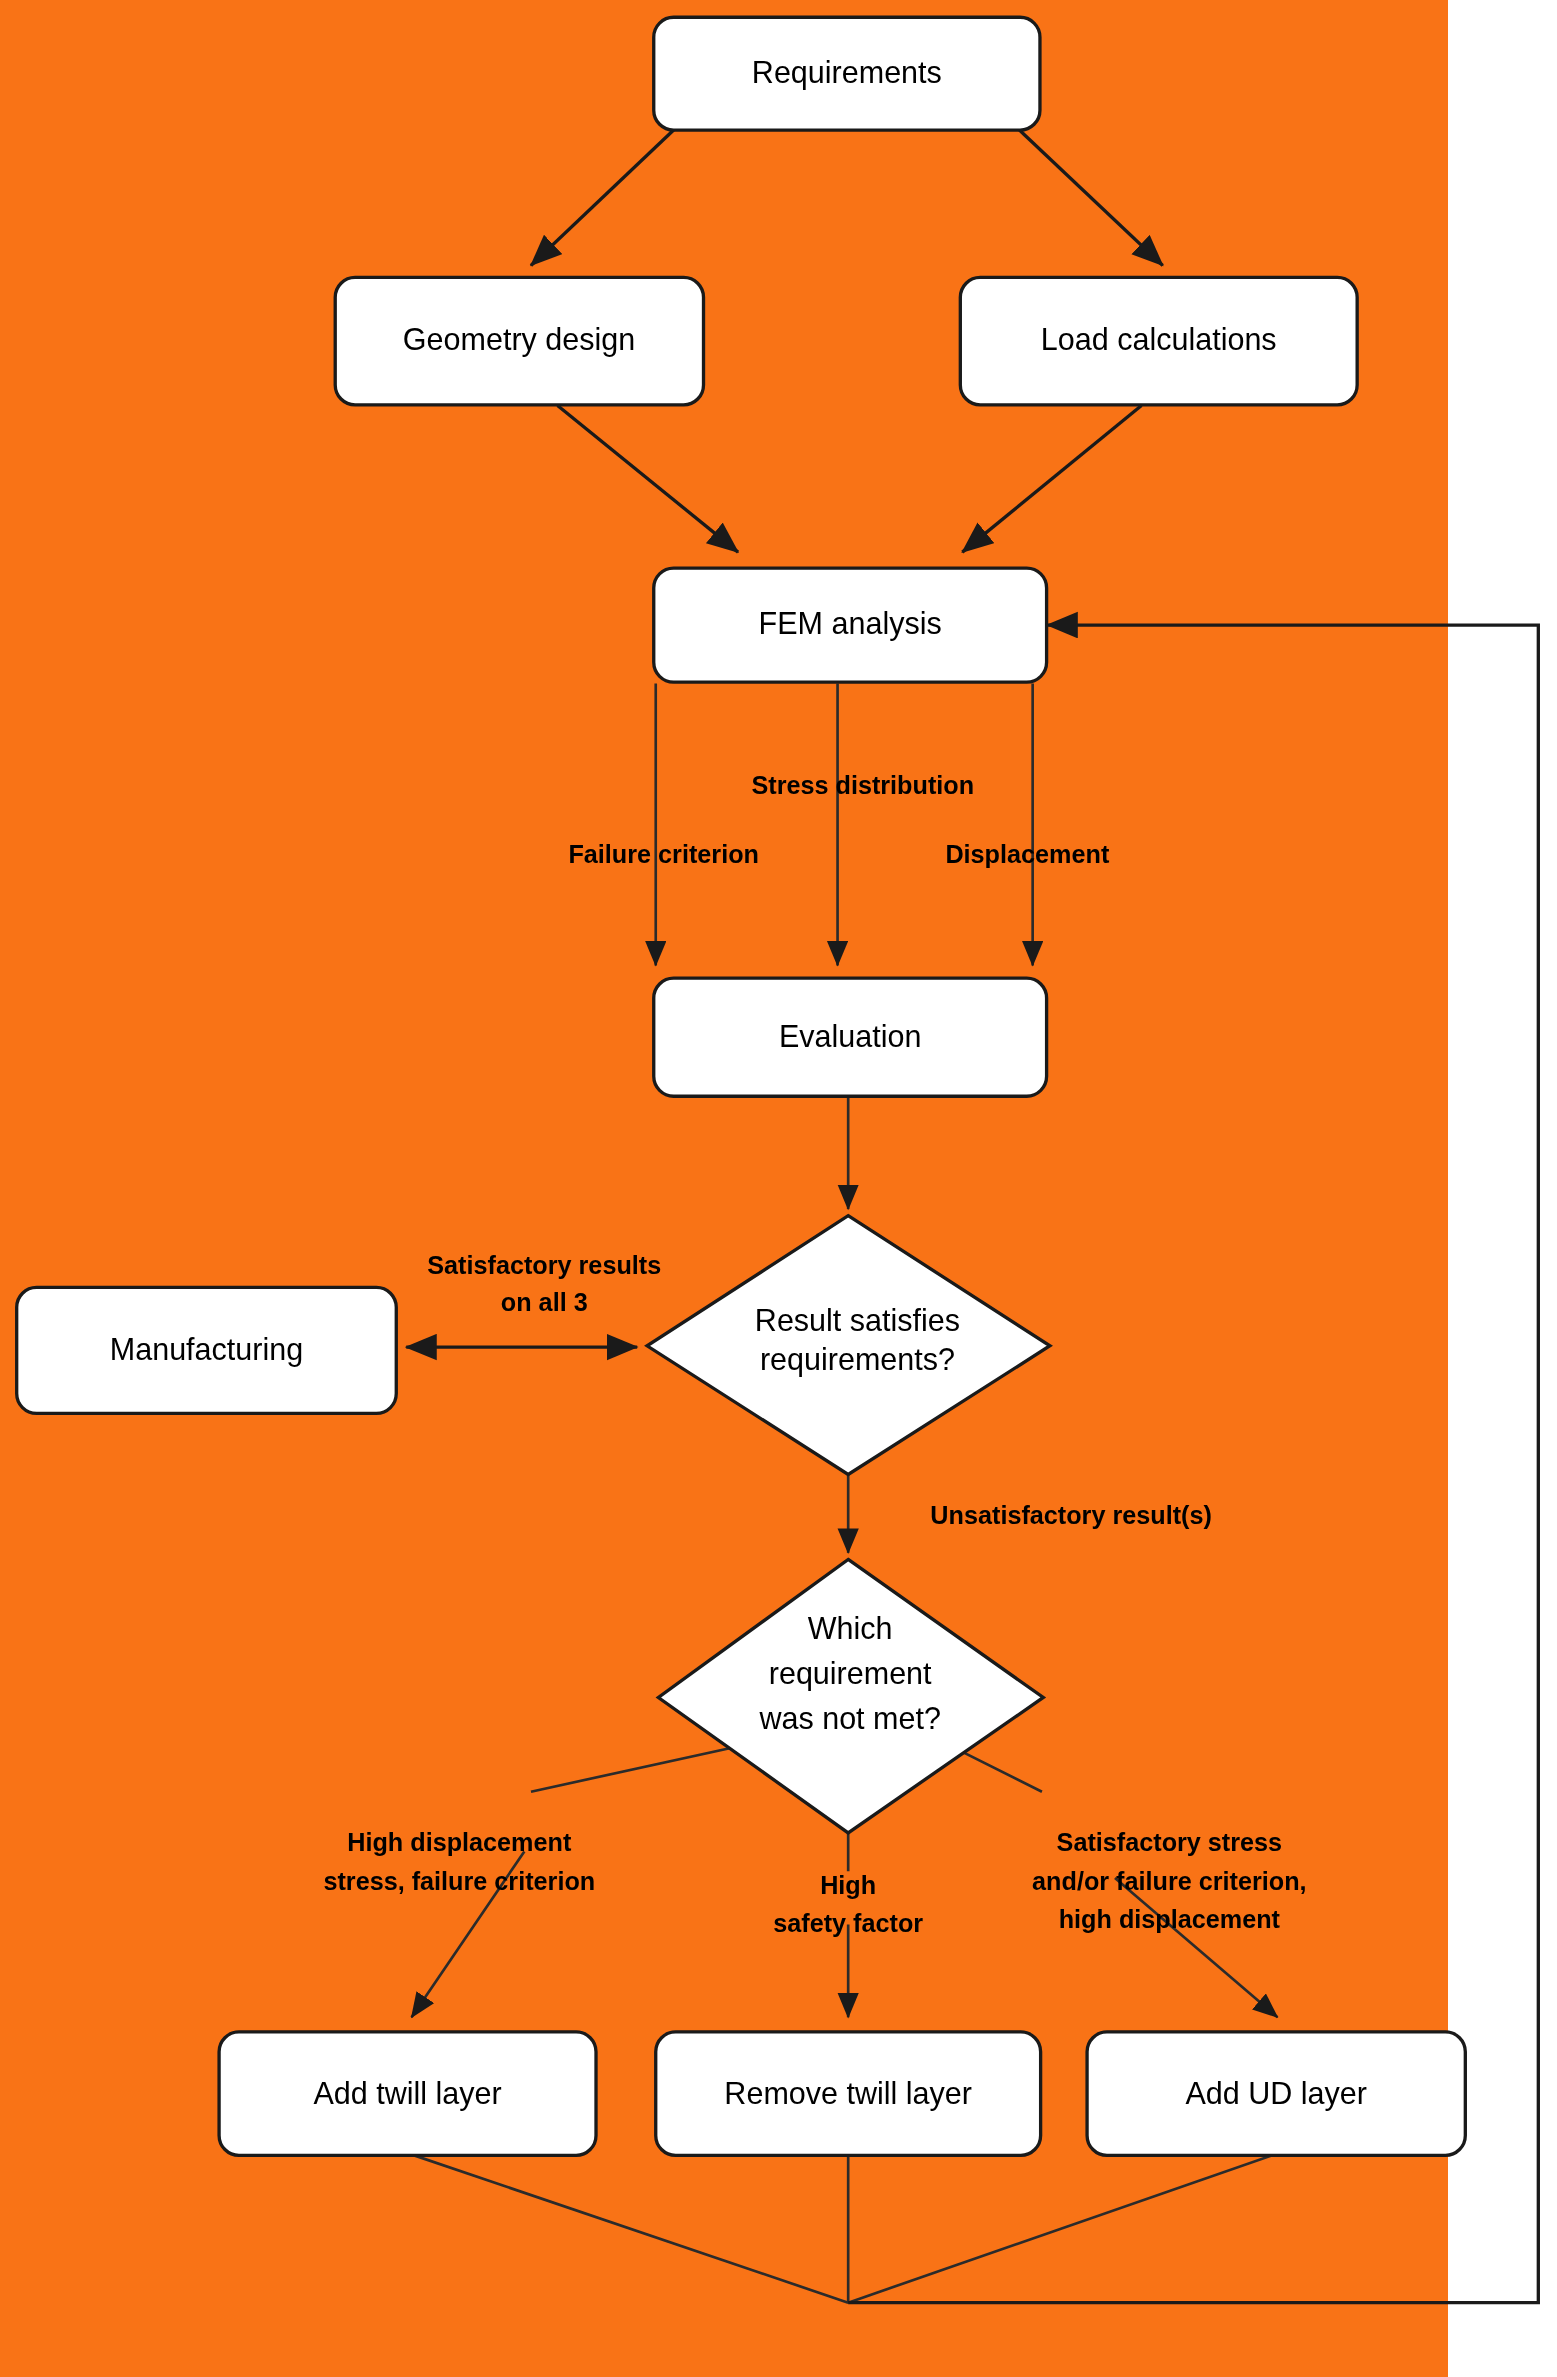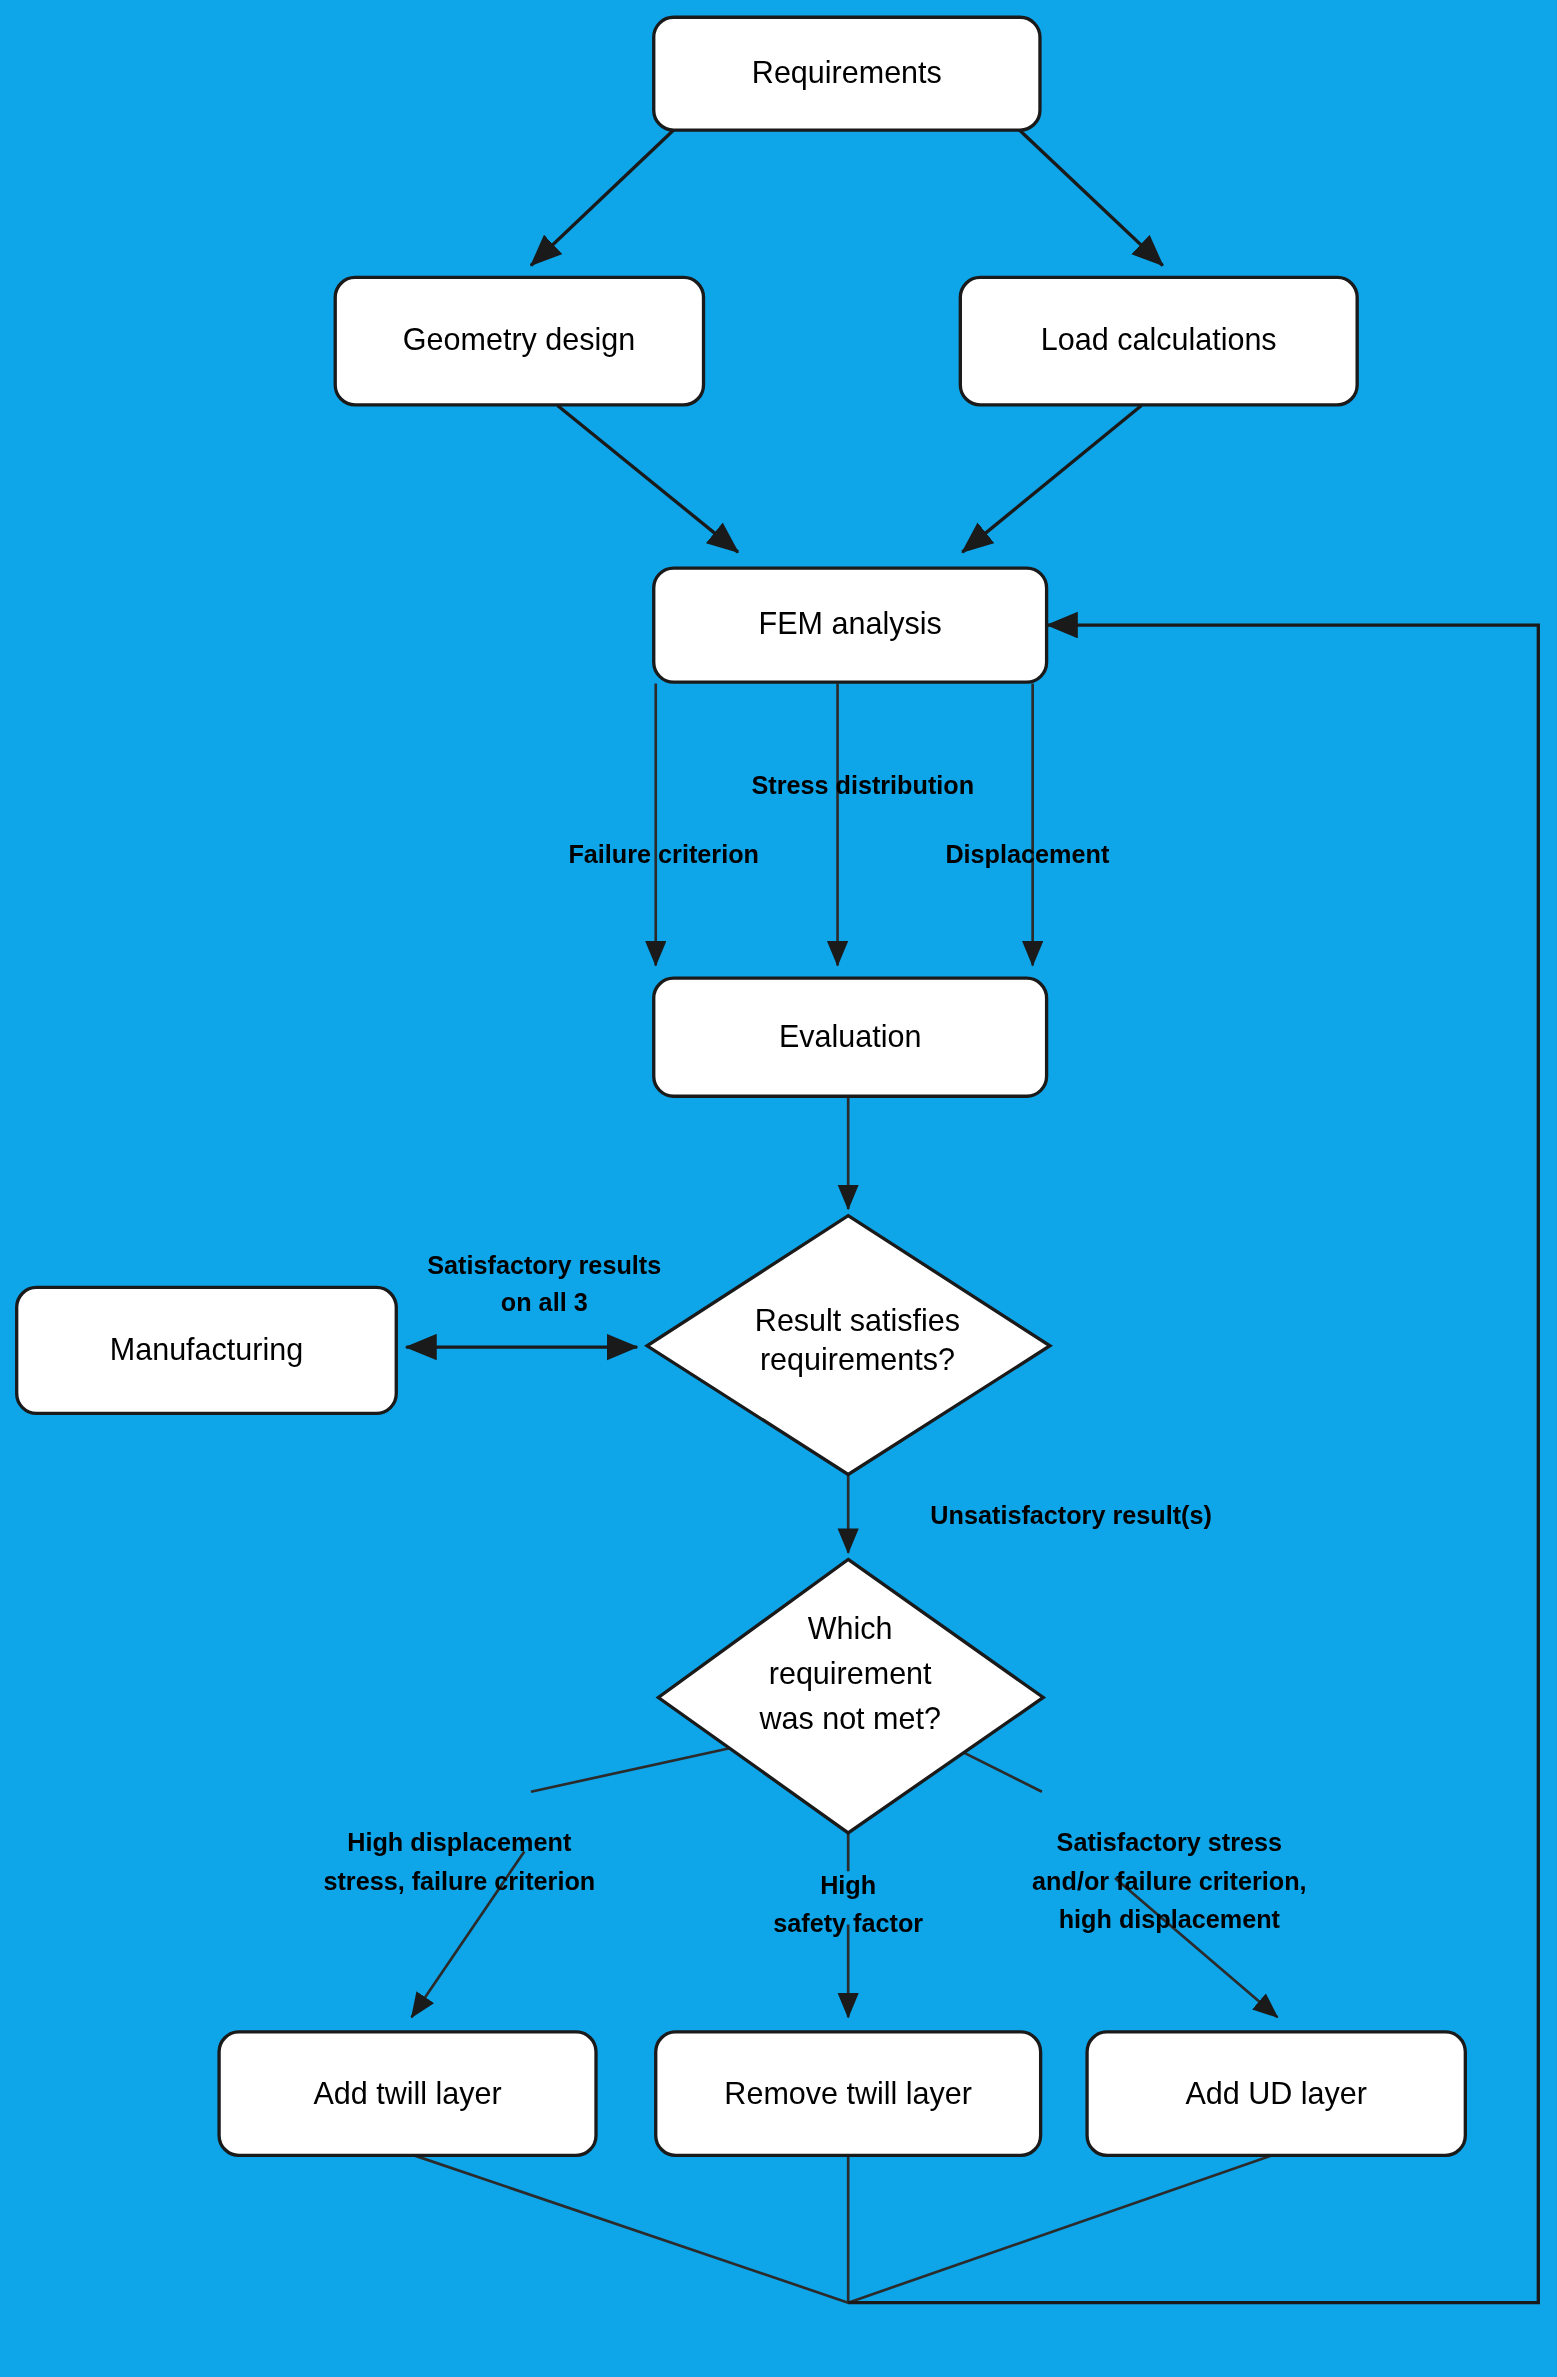--- a/index.html
+++ b/index.html
@@ -8,23 +8,23 @@
     background: #ffffff;
   }
   body {
     width: 1557px;
     height: 2377px;
     font-family: "Liberation Sans", sans-serif;
     overflow: hidden;
   }
   #flowchart-root {
     position: relative;
-    width: 1557px;
+    width: 1448px;
     height: 2377px;
-    background: #0ea5e9;
+    background: #f97316;
   }
   svg#diagram {
     display: block;
     width: 1557px;
     height: 2377px;
   }
   .node-shape {
     fill: #ffffff;
     stroke: #1a1a1a;
     stroke-width: 5;

